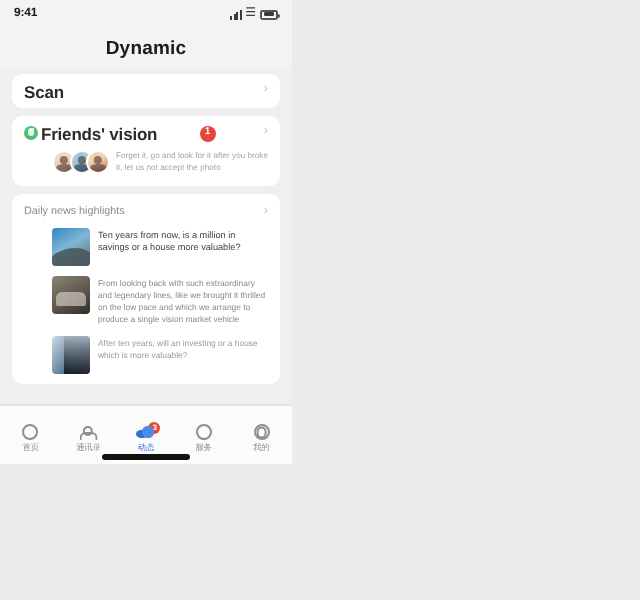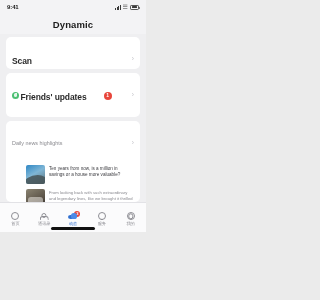--- a/index.html
+++ b/index.html
@@ -74,22 +74,22 @@
 
   .card {
     background:#ffffff;
     border-radius:5px;
     width:100%;
     overflow:hidden;
   }
 
   
   .row-head {
-    display:flex; 
-    padding:19px 6px;
+    display:flex; align-items:center;
+    padding:3px 6px;
     min-height:17px;
   }
   .row-title {
     font-size:8.5px; font-weight:bold; color:#2b2b2b;
     letter-spacing:-0.1px;
   }
   .row-title.small {
     font-size:5.4px; font-weight:normal; color:#8b8b90;
     letter-spacing:0;
   }
@@ -296,21 +296,21 @@
     <div class="card">
       <div class="row-head">
         <span class="row-title">Scan</span>
         <span class="chev">›</span>
       </div>
     </div>
 
     <div class="card">
       <div class="row-head">
         <span class="leaf-icon"></span>
-        <span class="row-title">Friends' updates</span>
+        <span class="row-title">Friends' vision</span>
         <span class="badge">1</span>
         <span class="chev">›</span>
       </div>
       <div class="friend-strip">
         <span class="avatars">
           <span class="av av1"></span>
           <span class="av av2"></span>
           <span class="av av3"></span>
         </span>
         <span class="friend-text">Forget it, go and look for it after you broke it, let us not accept the photo</span>

